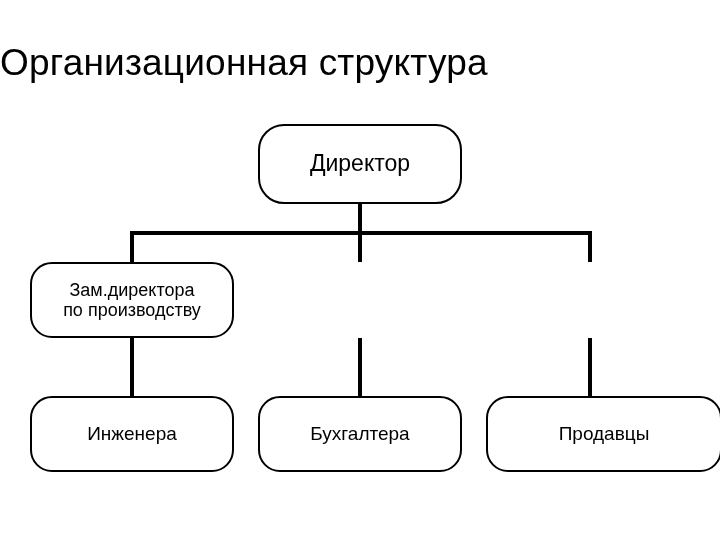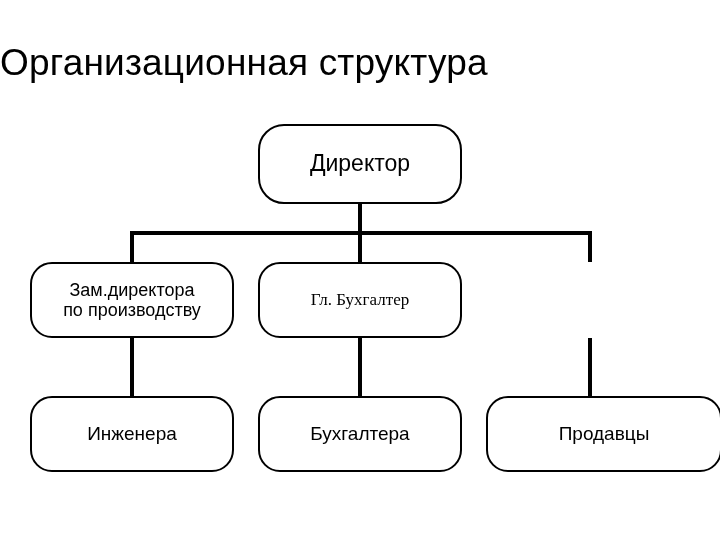--- a/index.html
+++ b/index.html
@@ -136,23 +136,20 @@
 
   <div class="node n-director">
     <span class="label">Директор</span>
   </div>
 
   <div class="node n-deputy-prod">
     <span class="label">Зам.директора
 по производству</span>
   </div>
 
-  <div class="node n-chief-acc">
-    <span class="label">Гл. Бухгалтер</span>
-  </div>
 
 
   <div class="node n-accountants">
     <span class="label">Бухгалтера</span>
   </div>
 
   <div class="node n-engineers">
     <span class="label">Инженера</span>
   </div>
 

